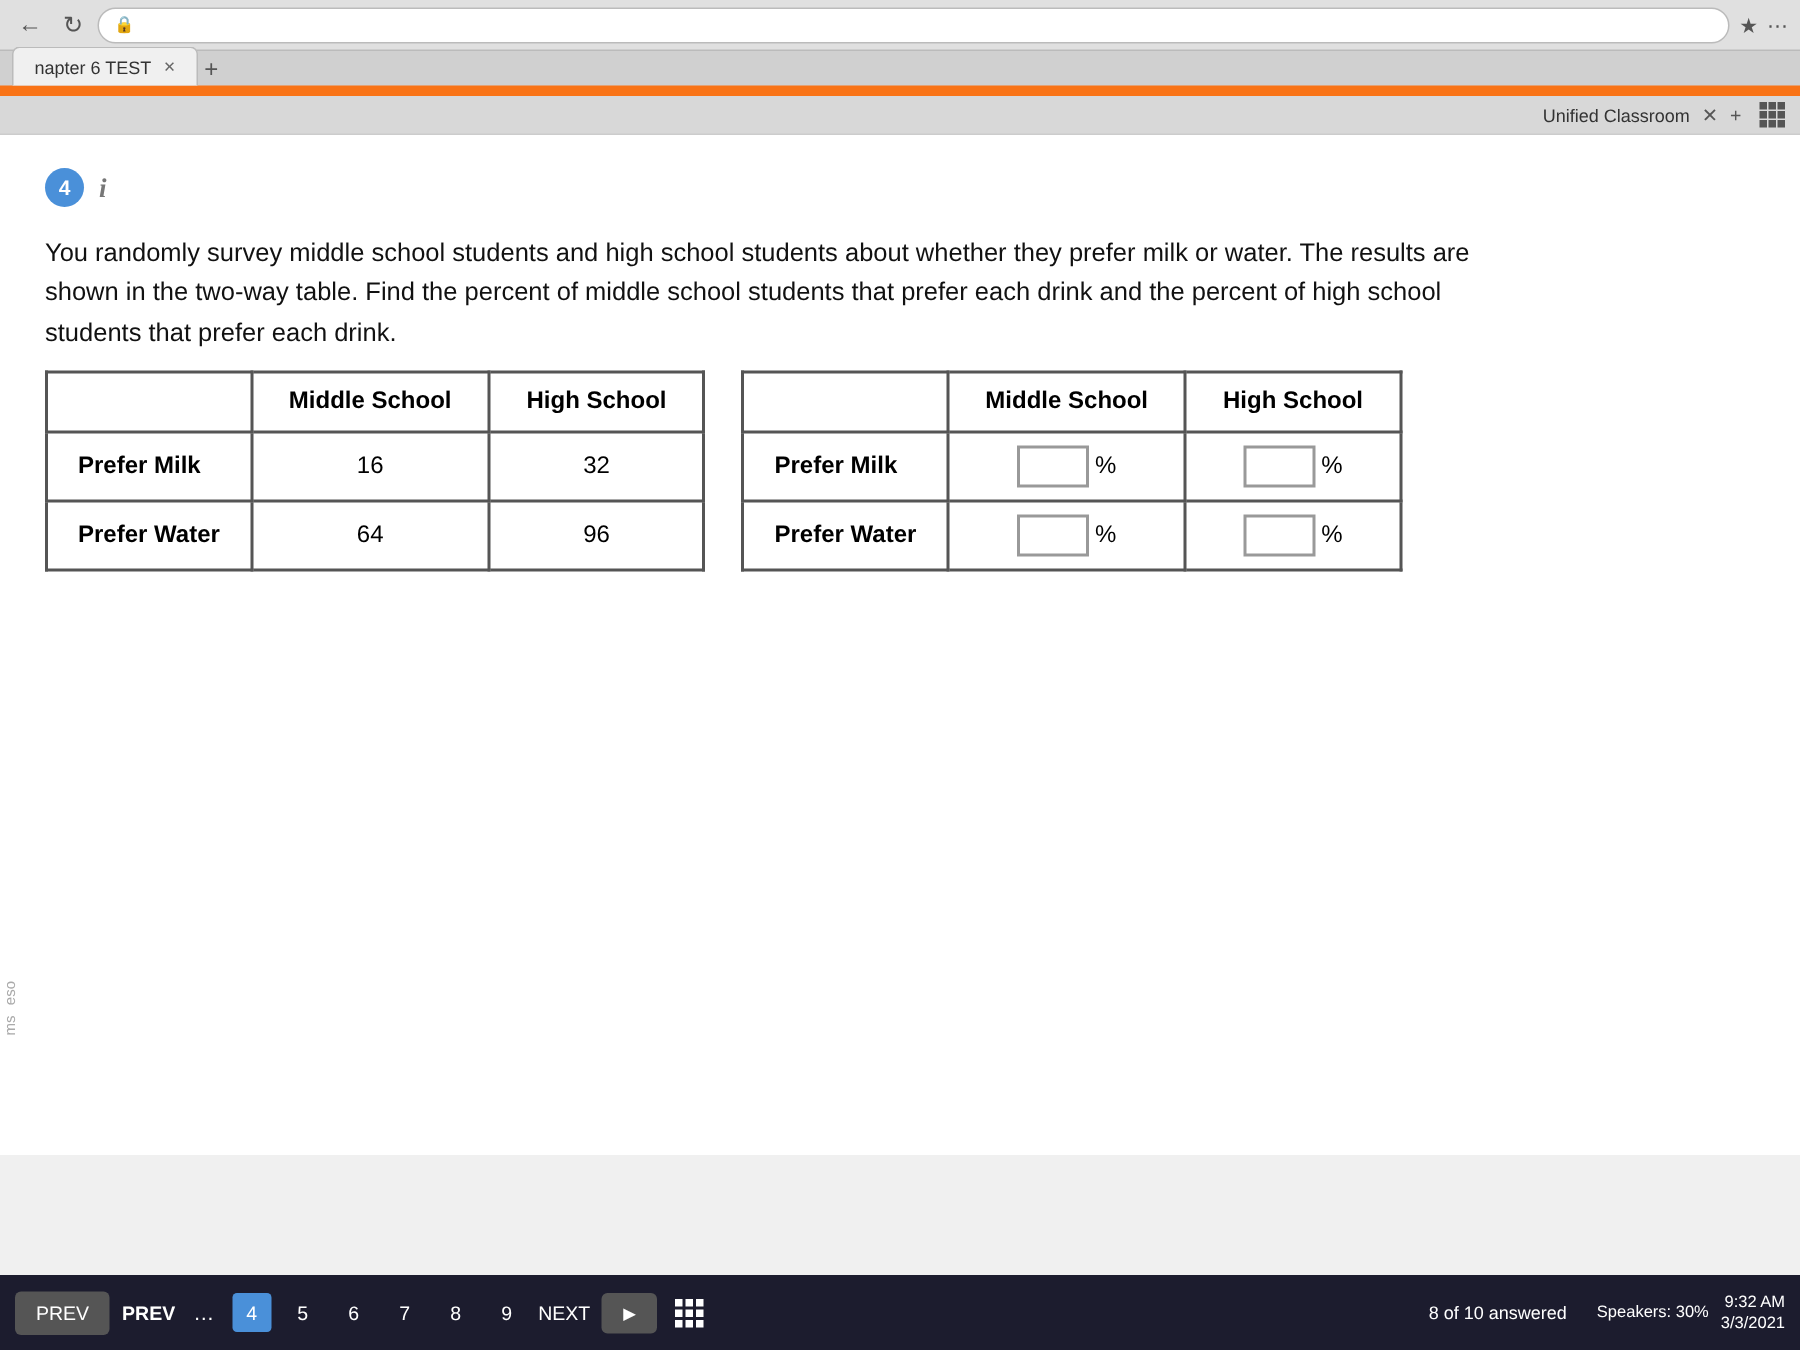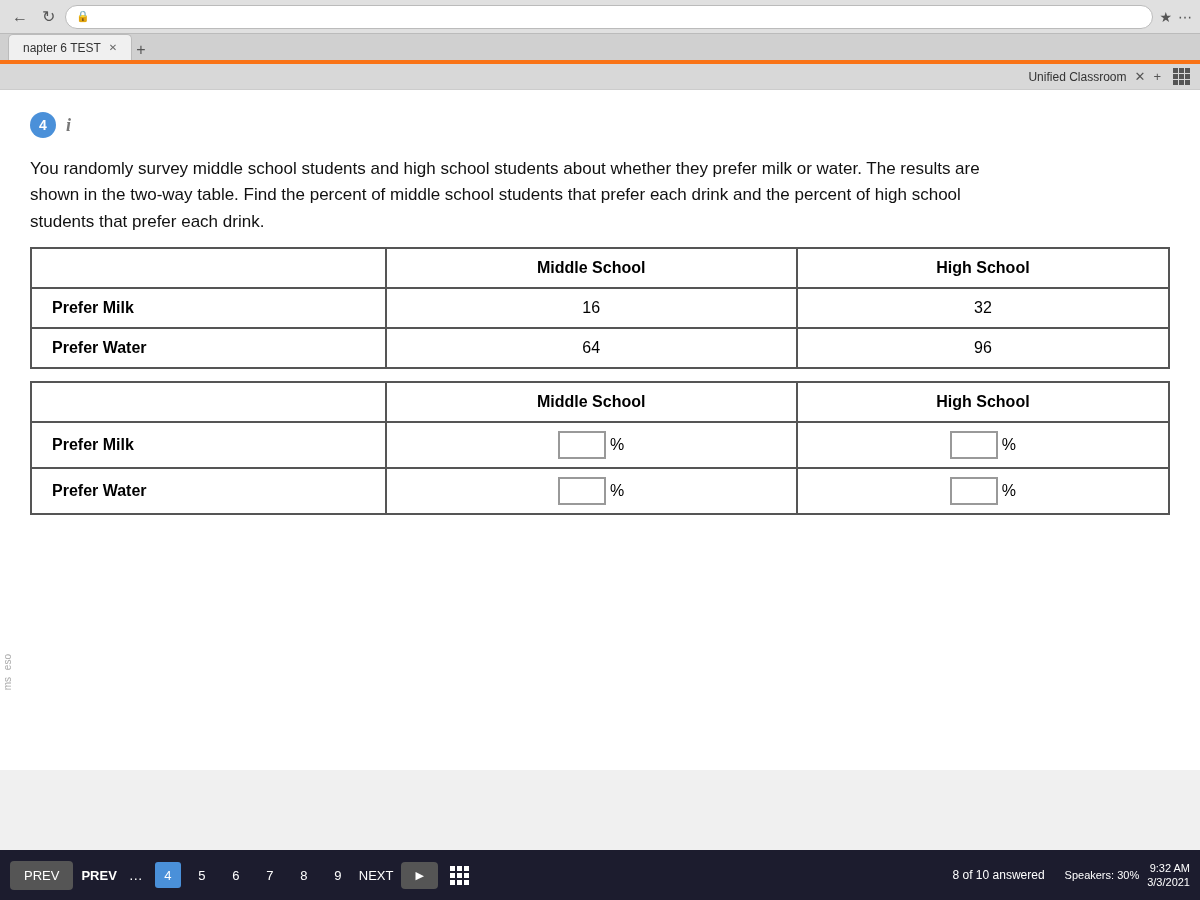--- a/index.html
+++ b/index.html
@@ -20,21 +20,21 @@
 <div style="background:#e0e0e0; height:34px; display:flex; align-items:center; padding:0 8px; gap:6px; border-bottom:1px solid #bbb;">
   <div style="font-size:16px; color:#555; cursor:pointer; padding:2px 4px;">←</div>
   <div style="font-size:16px; color:#555; cursor:pointer; padding:2px 4px;">↻</div>
   <div style="flex:1; height:24px; background:white; border:1px solid #bbb; border-radius:12px; display:flex; align-items:center; padding:0 10px; gap:5px;">
     <span style="font-size:11px; color:#555;">🔒</span>
   </div>
   <div style="font-size:14px; color:#555; cursor:pointer;">★</div>
   <div style="font-size:14px; color:#555; cursor:pointer;">⋯</div>
 </div>
 
-<div style="background:#d0d0d0; height:30px; display:flex; align-items:flex-end; padding:0 8px; border-bottom:4px solid #f97316;">
+<div style="background:#d0d0d0; height:30px; display:flex; align-items:flex-end; padding:0 8px; border-bottom:7px solid #f97316;">
   <div style="background:#f0f0f0; border:1px solid #bbb; border-bottom:none; border-radius:5px 5px 0 0; padding:4px 14px; font-size:12px; color:#333; display:flex; align-items:center; gap:8px; height:26px;">
     <span>napter 6 TEST</span>
     <span style="font-size:10px; color:#666; cursor:pointer;">✕</span>
   </div>
   <div style="margin-left:4px; margin-bottom:2px; font-size:16px; color:#555; cursor:pointer; line-height:1;">+</div>
 </div>
 
 <div style="background:#d8d8d8; height:26px; display:flex; align-items:center; justify-content:flex-end; padding:0 10px; border-bottom:1px solid #ccc; gap:8px;">
   <span style="font-size:12px; color:#333;">Unified Classroom</span>
   <span style="font-size:13px; color:#555; cursor:pointer;">✕</span>
@@ -58,21 +58,21 @@
     <div style="background:#4a90d9; color:white; width:26px; height:26px; border-radius:50%; display:flex; align-items:center; justify-content:center; font-size:14px; font-weight:bold;">
       <span>4</span>
     </div>
     <div style="color:#777; font-style:italic; font-family:serif; font-size:18px; font-weight:bold;">
       <span>i</span>
     </div>
   </div>
 
   <div style="font-size:17px; line-height:1.55; color:#111; margin-bottom:12px; max-width:960px;">You randomly survey middle school students and high school students about whether they prefer milk or water. The results are shown in the two-way table. Find the percent of middle school students that prefer each drink and the percent of high school students that prefer each drink.</div>
 
-  <div style="display:flex; flex-direction:column; gap:12px; margin-left:0;">
+  <div style="display:flex; flex-direction:row; gap:24px; margin-left:0;">
 
     <table style="border-collapse:collapse; font-size:16px;">
       <thead>
         <tr>
           <td style="border:2px solid #555; padding:10px 20px; min-width:130px; background:white;"></td>
           <th style="border:2px solid #555; padding:10px 24px; font-weight:bold; background:white; text-align:center;">Middle School</th>
           <th style="border:2px solid #555; padding:10px 24px; font-weight:bold; background:white; text-align:center;">High School</th>
         </tr>
       </thead>
       <tbody>

